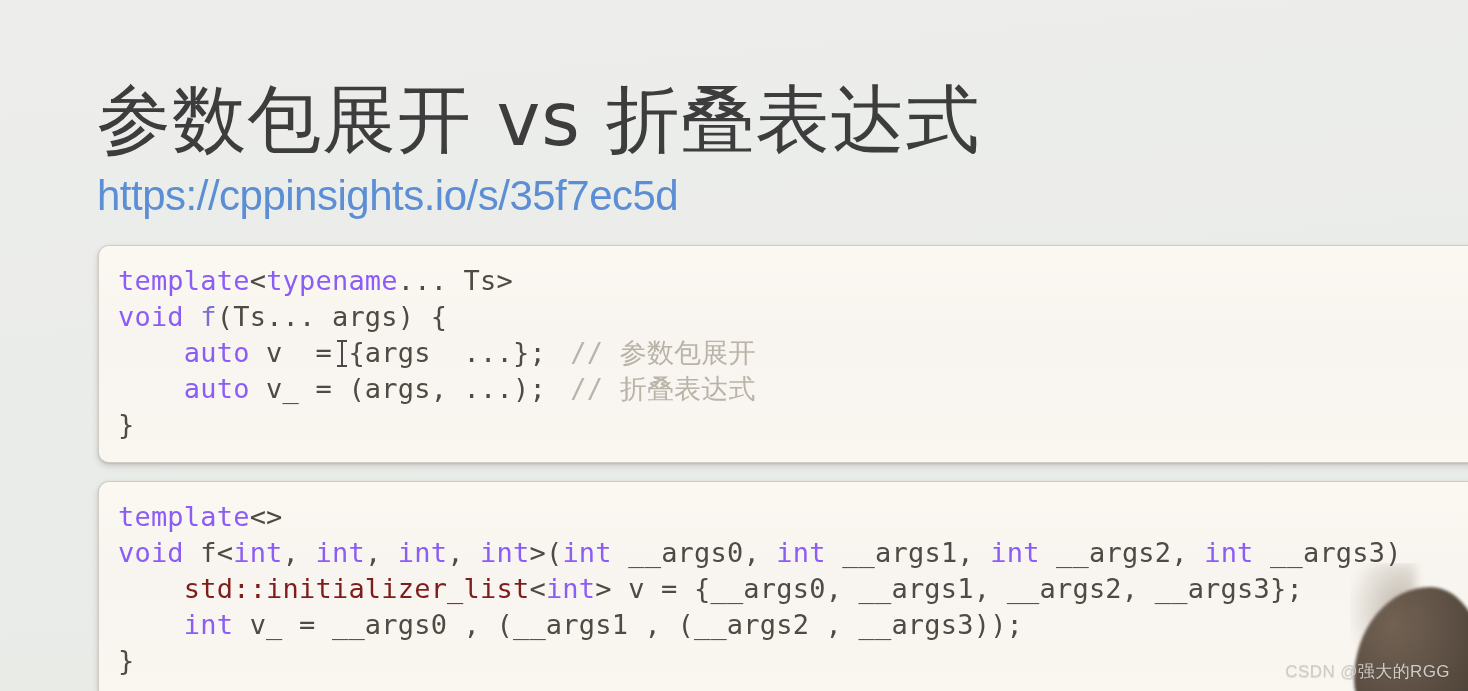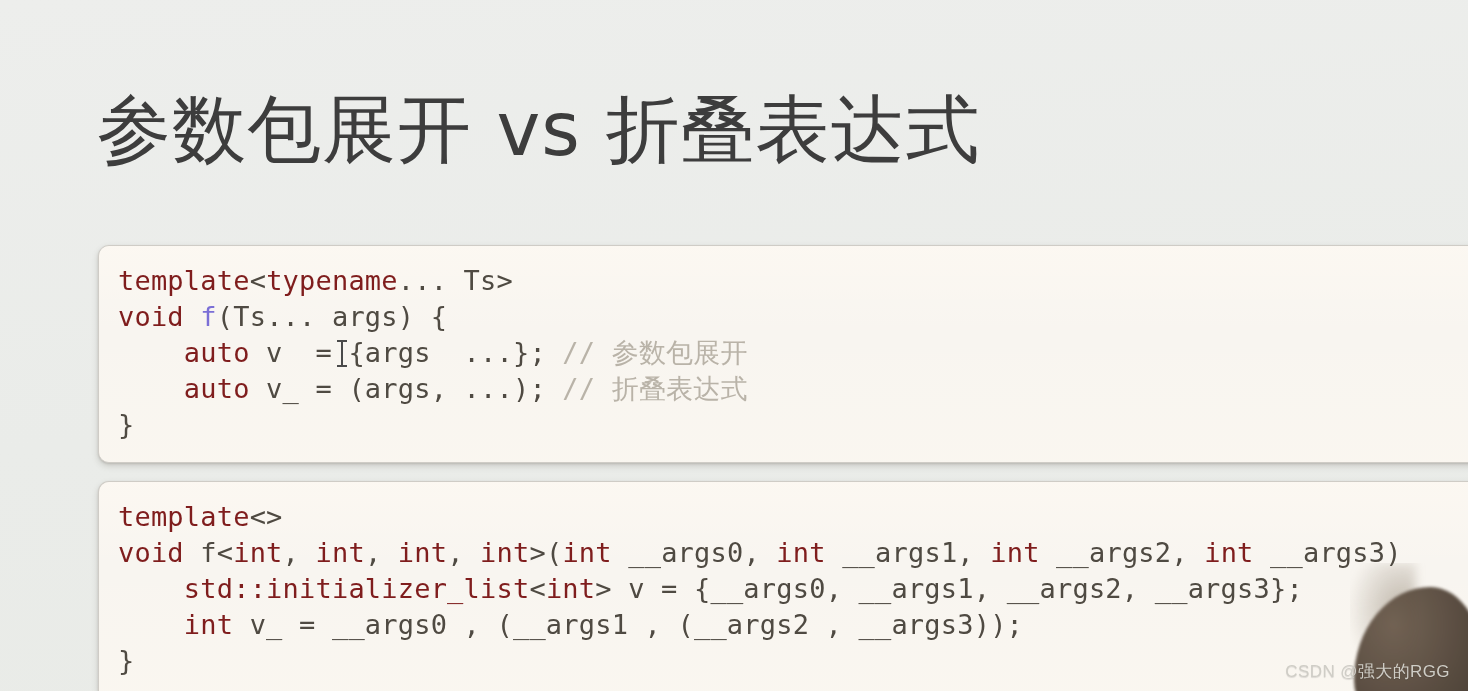--- a/index.html
+++ b/index.html
@@ -20,21 +20,21 @@
     position: absolute;
     inset: 0;
     background: linear-gradient(175deg, #edeeec 0%, #eaece9 55%, #e9ebe7 100%);
     overflow: hidden;
   }
 
   
   .slide-title {
     position: absolute;
     left: 97px;
-    top: 32px;
+    top: 22px;
     font-size: 74px;
     line-height: 1.28;
     letter-spacing: 1px;
     color: #3d3d3d;
     font-weight: 400;
     white-space: nowrap;
     font-family: "DejaVu Sans", "Liberation Sans", sans-serif;
   }
 
   
@@ -83,25 +83,25 @@
     font-size: 27px;
     line-height: 36px;
     white-space: pre;
     color: #555047;
     letter-spacing: 0.2px;
     z-index: 1;
   }
   .code-line { white-space: pre; }
 
   
-  .tok-kw      { color: #7f1d1d; }   
+  .tok-kw      { color: #8b5cf6; }   
   .tok-fn      { color: #7b6fd6; }   
   .tok-type    { color: #7f1d1d; }   
   .tok-plain   { color: #4f4a42; }
-  .tok-comment { color: #b9b3a8; }
+  .tok-comment { color: #b9b3a8; margin-left: 8px; }
 
   
   .caret {
     display: inline-block;
     position: relative;
     width: 0;
     height: 0;
   }
   .caret-beam {
     position: absolute;
@@ -168,20 +168,21 @@
     z-index: 5;
   }
 </style>
 </head>
 <body>
 
 <div class="slide">
 
   <h1 class="slide-title">参数包展开 vs 折叠表达式</h1>
 
+  <a class="slide-link" href="#">https://cppinsights.io/s/35f7ec5d</a>
 
   <div class="code-card one">
     <div class="code-body"><div class="code-line"><span class="tok-kw">template</span><span class="tok-plain">&lt;</span><span class="tok-kw">typename</span><span class="tok-plain">... Ts&gt;</span></div><div class="code-line"><span class="tok-kw">void</span><span class="tok-plain"> </span><span class="tok-fn">f</span><span class="tok-plain">(Ts... args) {</span></div><div class="code-line"><span class="tok-plain">    </span><span class="tok-kw">auto</span><span class="tok-plain"> v  = </span><span class="caret"><span class="caret-beam"></span></span><span class="tok-plain">{args  ...}; </span><span class="tok-comment">// 参数包展开</span></div><div class="code-line"><span class="tok-plain">    </span><span class="tok-kw">auto</span><span class="tok-plain"> v_ = (args, ...); </span><span class="tok-comment">// 折叠表达式</span></div><div class="code-line"><span class="tok-plain">}</span></div></div>
   </div>
 
   <div class="code-card two">
     <div class="code-body"><div class="code-line"><span class="tok-kw">template</span><span class="tok-plain">&lt;&gt;</span></div><div class="code-line"><span class="tok-kw">void</span><span class="tok-plain"> f&lt;</span><span class="tok-kw">int</span><span class="tok-plain">, </span><span class="tok-kw">int</span><span class="tok-plain">, </span><span class="tok-kw">int</span><span class="tok-plain">, </span><span class="tok-kw">int</span><span class="tok-plain">&gt;(</span><span class="tok-kw">int</span><span class="tok-plain"> __args0, </span><span class="tok-kw">int</span><span class="tok-plain"> __args1, </span><span class="tok-kw">int</span><span class="tok-plain"> __args2, </span><span class="tok-kw">int</span><span class="tok-plain"> __args3)</span></div><div class="code-line"><span class="tok-plain">    </span><span class="tok-type">std::initializer_list</span><span class="tok-plain">&lt;</span><span class="tok-kw">int</span><span class="tok-plain">&gt; v = {__args0, __args1, __args2, __args3};</span></div><div class="code-line"><span class="tok-plain">    </span><span class="tok-kw">int</span><span class="tok-plain"> v_ = __args0 , (__args1 , (__args2 , __args3));</span></div><div class="code-line"><span class="tok-plain">}</span></div></div>
   </div>
 
   <div class="cam-figure">

